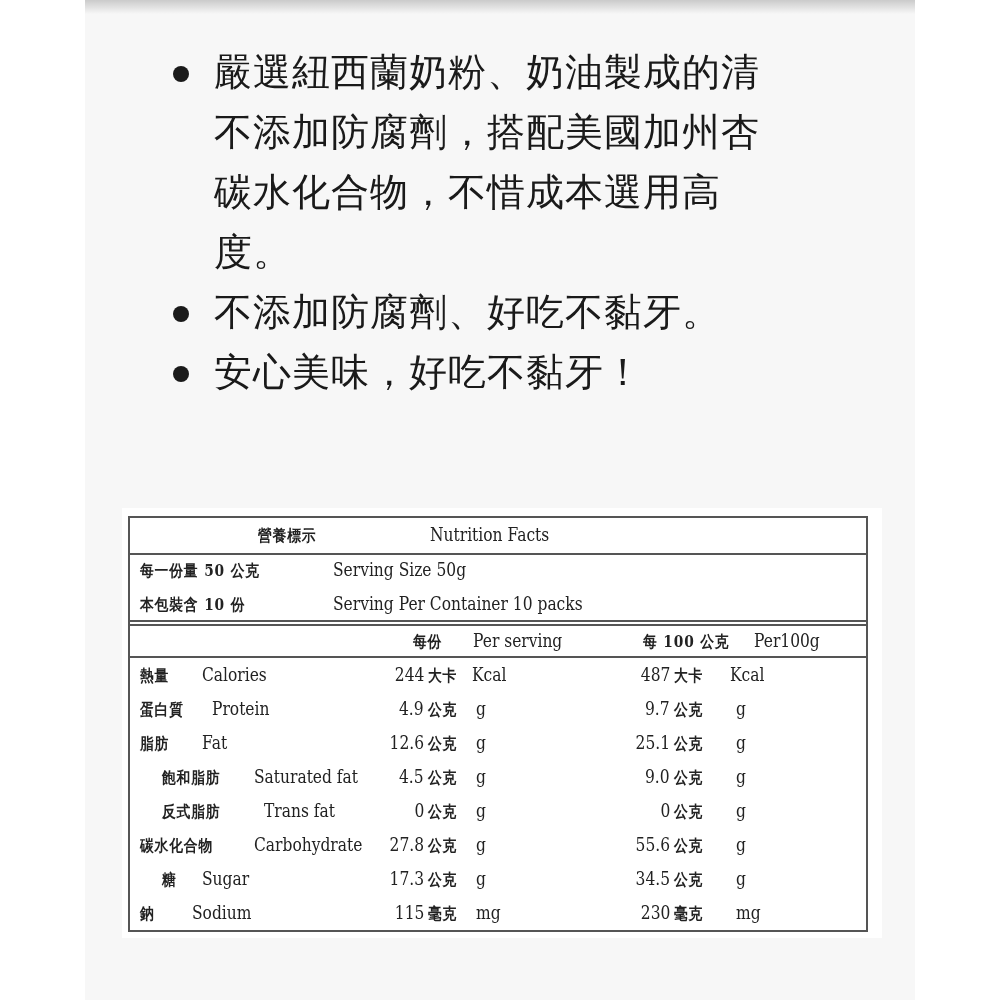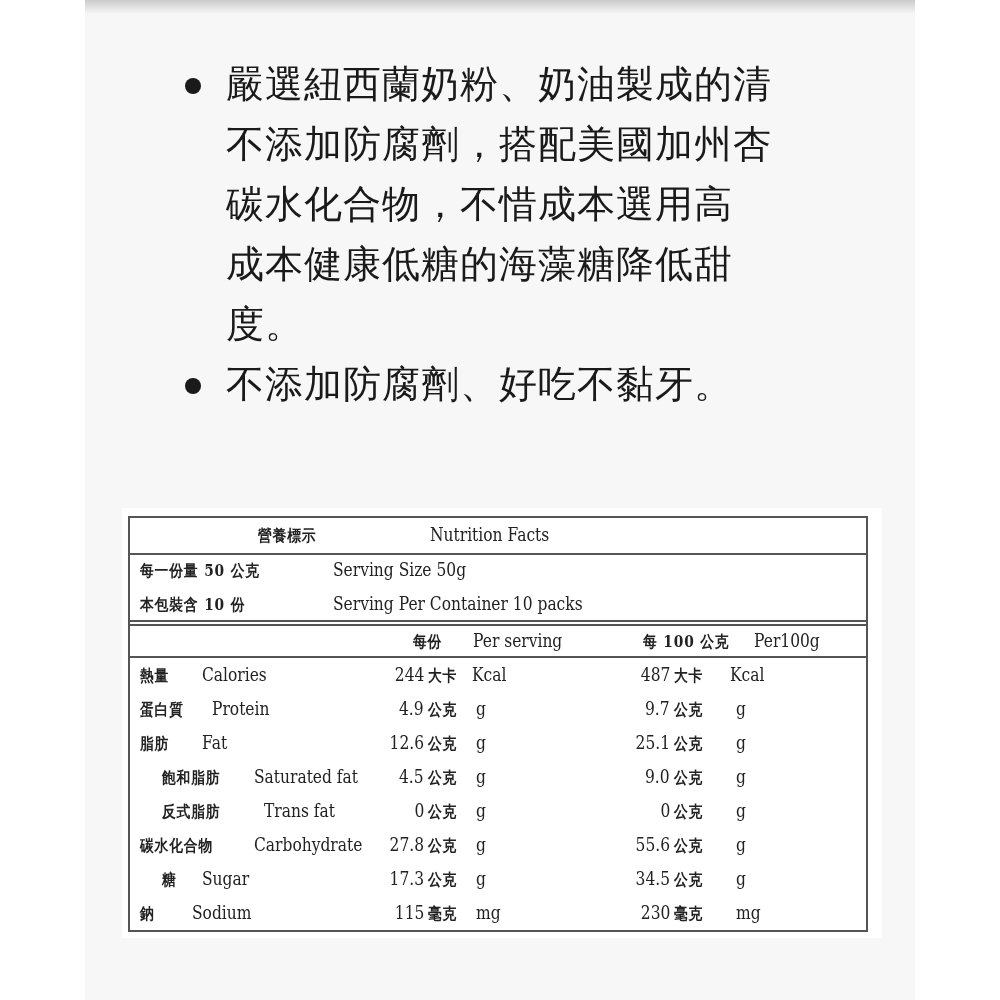--- a/index.html
+++ b/index.html
@@ -12,21 +12,21 @@
   .card {
     position:absolute; left:85px; top:0; width:830px; height:1000px;
     background:#f7f7f7;
   }
   .top-shadow {
     position:absolute; left:85px; top:0; width:830px; height:14px;
     background:linear-gradient(to bottom, rgba(0,0,0,0.18), rgba(0,0,0,0));
   }
   .bullets {
     position:absolute; left:165px; top:38px; width:700px;
-    margin:16px; padding:0; list-style:none;
+    margin:4px; padding:0; list-style:none;
   }
   .bullet {
     position:relative; padding-left:45px;
     font-size:38px; line-height:60px; color:#1a1a1a;
     letter-spacing:1px;
   }
   .bullet .dot {
     position:absolute; left:4px; top:24px; width:16px; height:16px;
     border-radius:50%; background:#1a1a1a;
   }
@@ -51,26 +51,29 @@
 
 <div class="card"></div>
 <div class="top-shadow"></div>
 
 <ul class="bullets">
   <li class="bullet">
     <span class="dot"></span>
     <div>嚴選紐西蘭奶粉、奶油製成的清</div>
     <div>不添加防腐劑，搭配美國加州杏</div>
     <div>碳水化合物，不惜成本選用高</div>
-    <div>成本健康低糖的海藻糖降低甜</div>
     <div>度。</div>
   </li>
   <li class="bullet">
     <span class="dot"></span>
     <div>不添加防腐劑、好吃不黏牙。</div>
+  </li>
+  <li class="bullet">
+    <span class="dot"></span>
+    <div>安心美味，好吃不黏牙！</div>
   </li>
 </ul>
 
 <div class="img-bg"></div>
 
 <div class="nf" id="nf">
 
   <span class="txt zh" style="left:128px; top:8px;">營養標示</span>
   <span class="txt" style="left:300px; top:6px;">Nutrition Facts</span>
   <div class="hline" style="top:35px;"></div>

